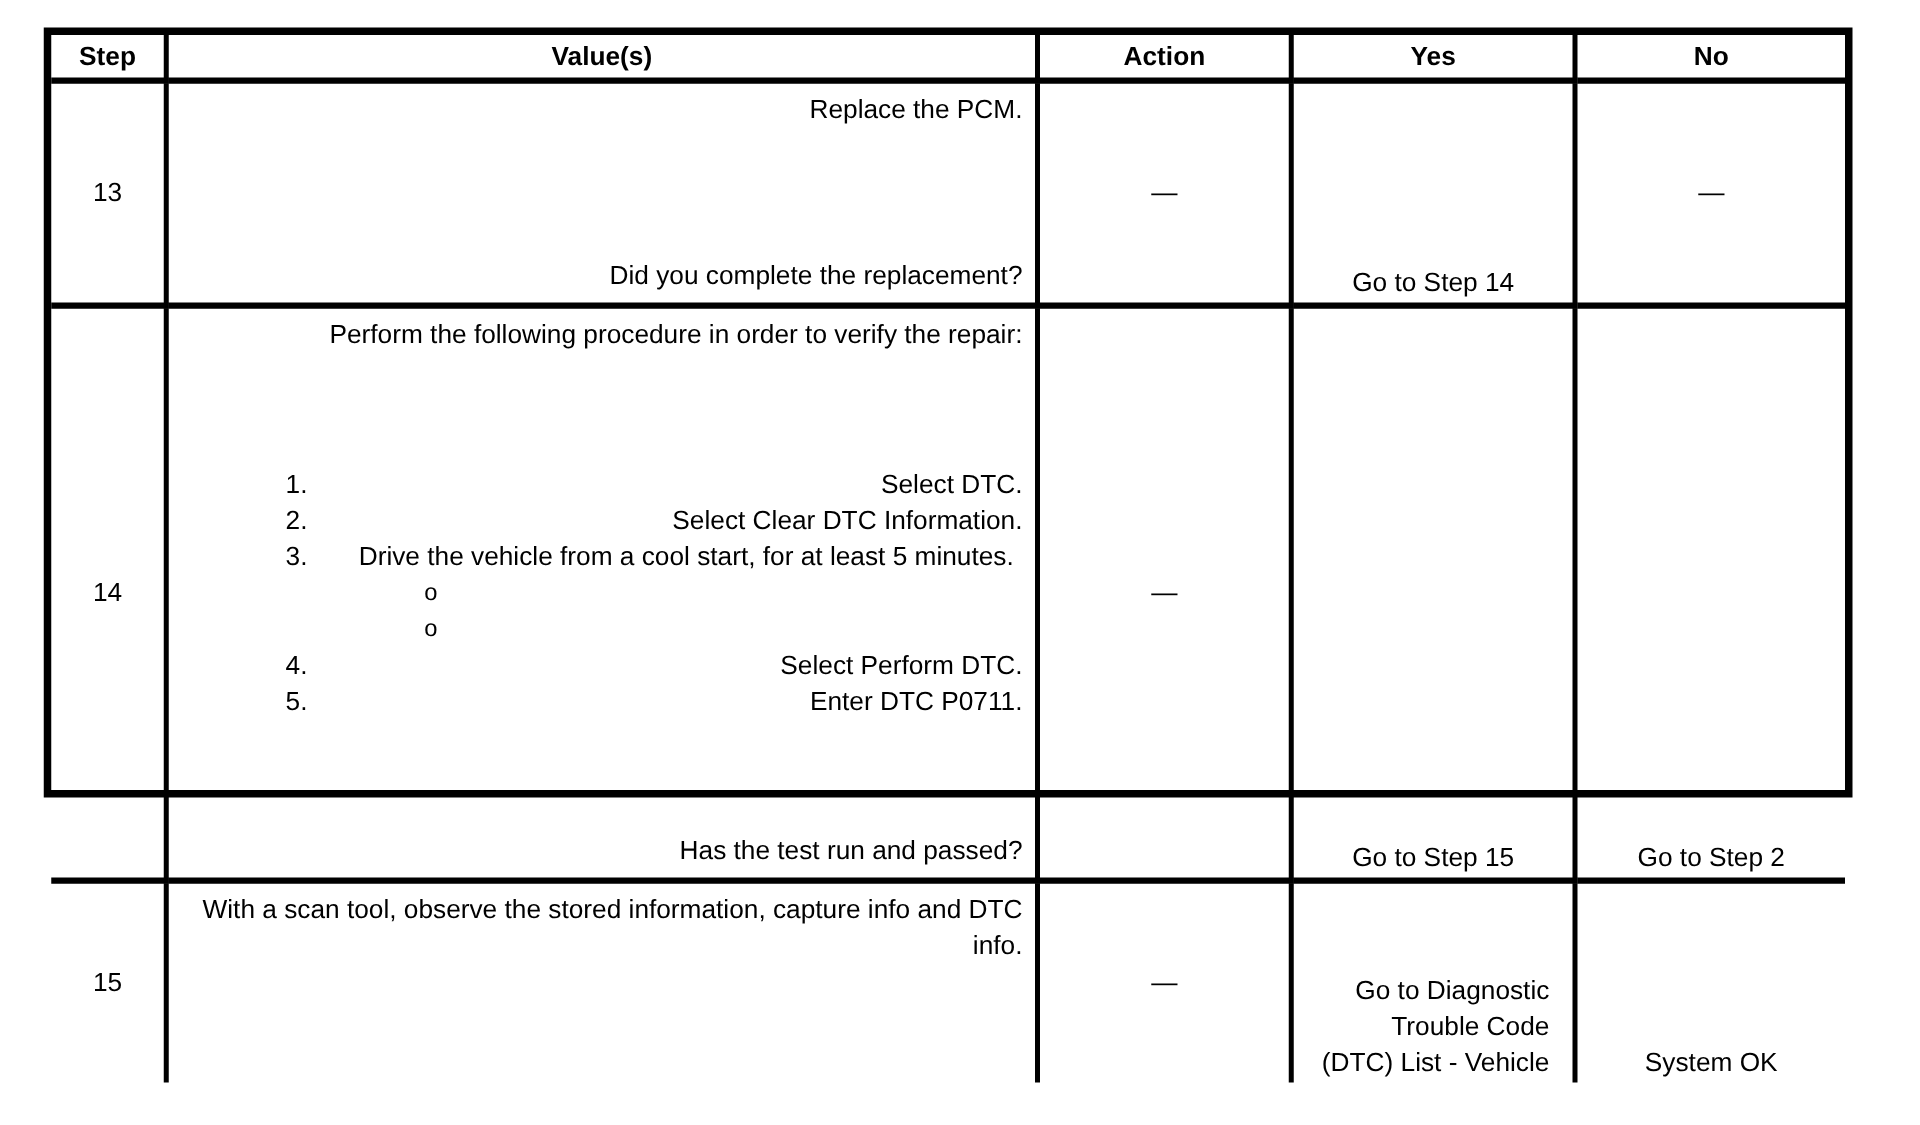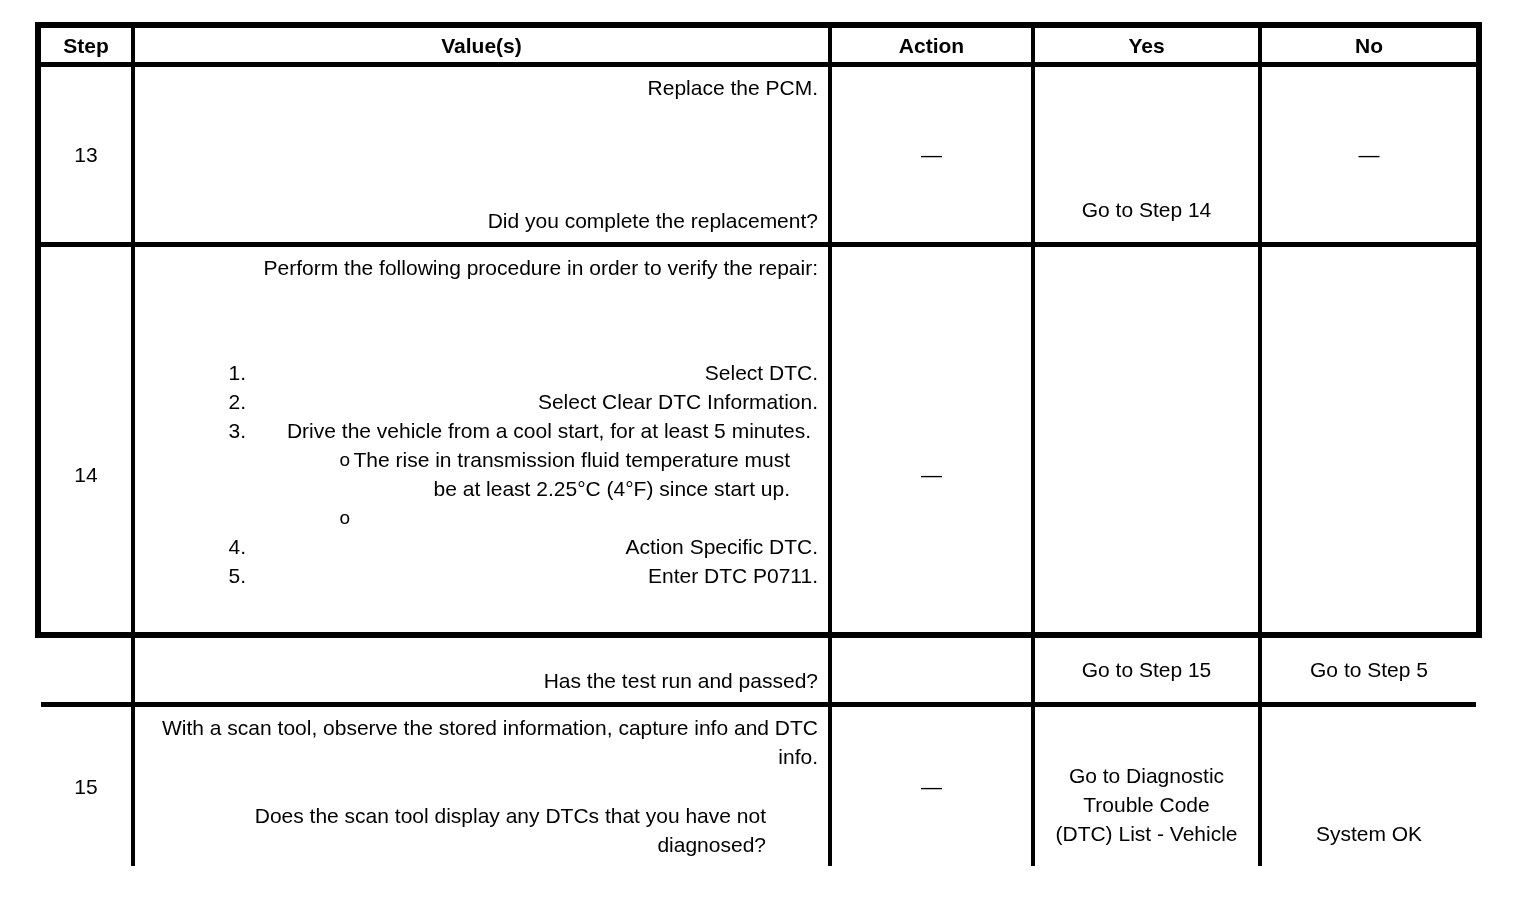--- a/index.html
+++ b/index.html
@@ -38,22 +38,22 @@
     display: flex; flex-direction: column;
     justify-content: space-between;
     text-align: right;
   }
   .mid-cell {
     display: flex; align-items: center; justify-content: center;
     text-align: center;
   }
   .bot-cell {
     display: flex; align-items: flex-end; justify-content: center;
-    text-align: center;
-    padding-bottom: 18px;
+    text-align: right;
+    padding-bottom: 1px;
   }
   .goto-narrow { max-width: 186px; }
   .q-narrow { max-width: 625px; }
   .list { margin-left: 48px; }
   .li { display: flex; }
   .num { width: 57px; flex: none; }
   .li-txt { flex: 1; }
   .item-text { max-width: 565px; }
   .sub { margin-left: 59px; }
   .sli { display: flex; }
@@ -98,53 +98,51 @@
         <span class="num">2.</span>
         <span class="li-txt">Select Clear DTC Information.</span>
       </div>
       <div class="li">
         <span class="num">3.</span>
         <div class="li-txt">
           <div class="item-text">Drive the vehicle from a cool start, for at least 5 minutes.</div>
           <div class="sub">
             <div class="sli">
               <span class="marker">o</span>
-              <span class="stxt">The rise in transmission fluid temperature must be at least 2.25°C (4°F) since start up.</span>
             </div>
             <div class="sli">
               <span class="marker">o</span>
             </div>
           </div>
         </div>
       </div>
       <div class="li">
         <span class="num">4.</span>
-        <span class="li-txt">Action Specific DTC.</span>
+        <span class="li-txt">Select Perform DTC.</span>
       </div>
       <div class="li">
         <span class="num">5.</span>
         <span class="li-txt">Enter DTC P0711.</span>
       </div>
     </div>
     <div>Has the test run and passed?</div>
   </div>
   <div class="cell mid-cell">
       <span>—</span>
     </div>
   <div class="cell bot-cell">
       <div>Go to Step 15</div>
     </div>
   <div class="cell bot-cell last-col">
-      <div>Go to Step 5</div>
+      <div>Go to Step 2</div>
     </div>
 
   <div class="cell step-cell last-row">15</div>
   <div class="cell action-cell last-row">
     <div>With a scan tool, observe the stored information, capture info and DTC info.</div>
-    <div class="q-narrow">Does the scan tool display any DTCs that you have not diagnosed?</div>
   </div>
   <div class="cell mid-cell last-row">
       <span>—</span>
     </div>
   <div class="cell bot-cell last-row">
       <div class="goto-narrow">Go to Diagnostic Trouble Code (DTC) List - Vehicle</div>
     </div>
   <div class="cell bot-cell last-col last-row">
       <div>System OK</div>
     </div>

